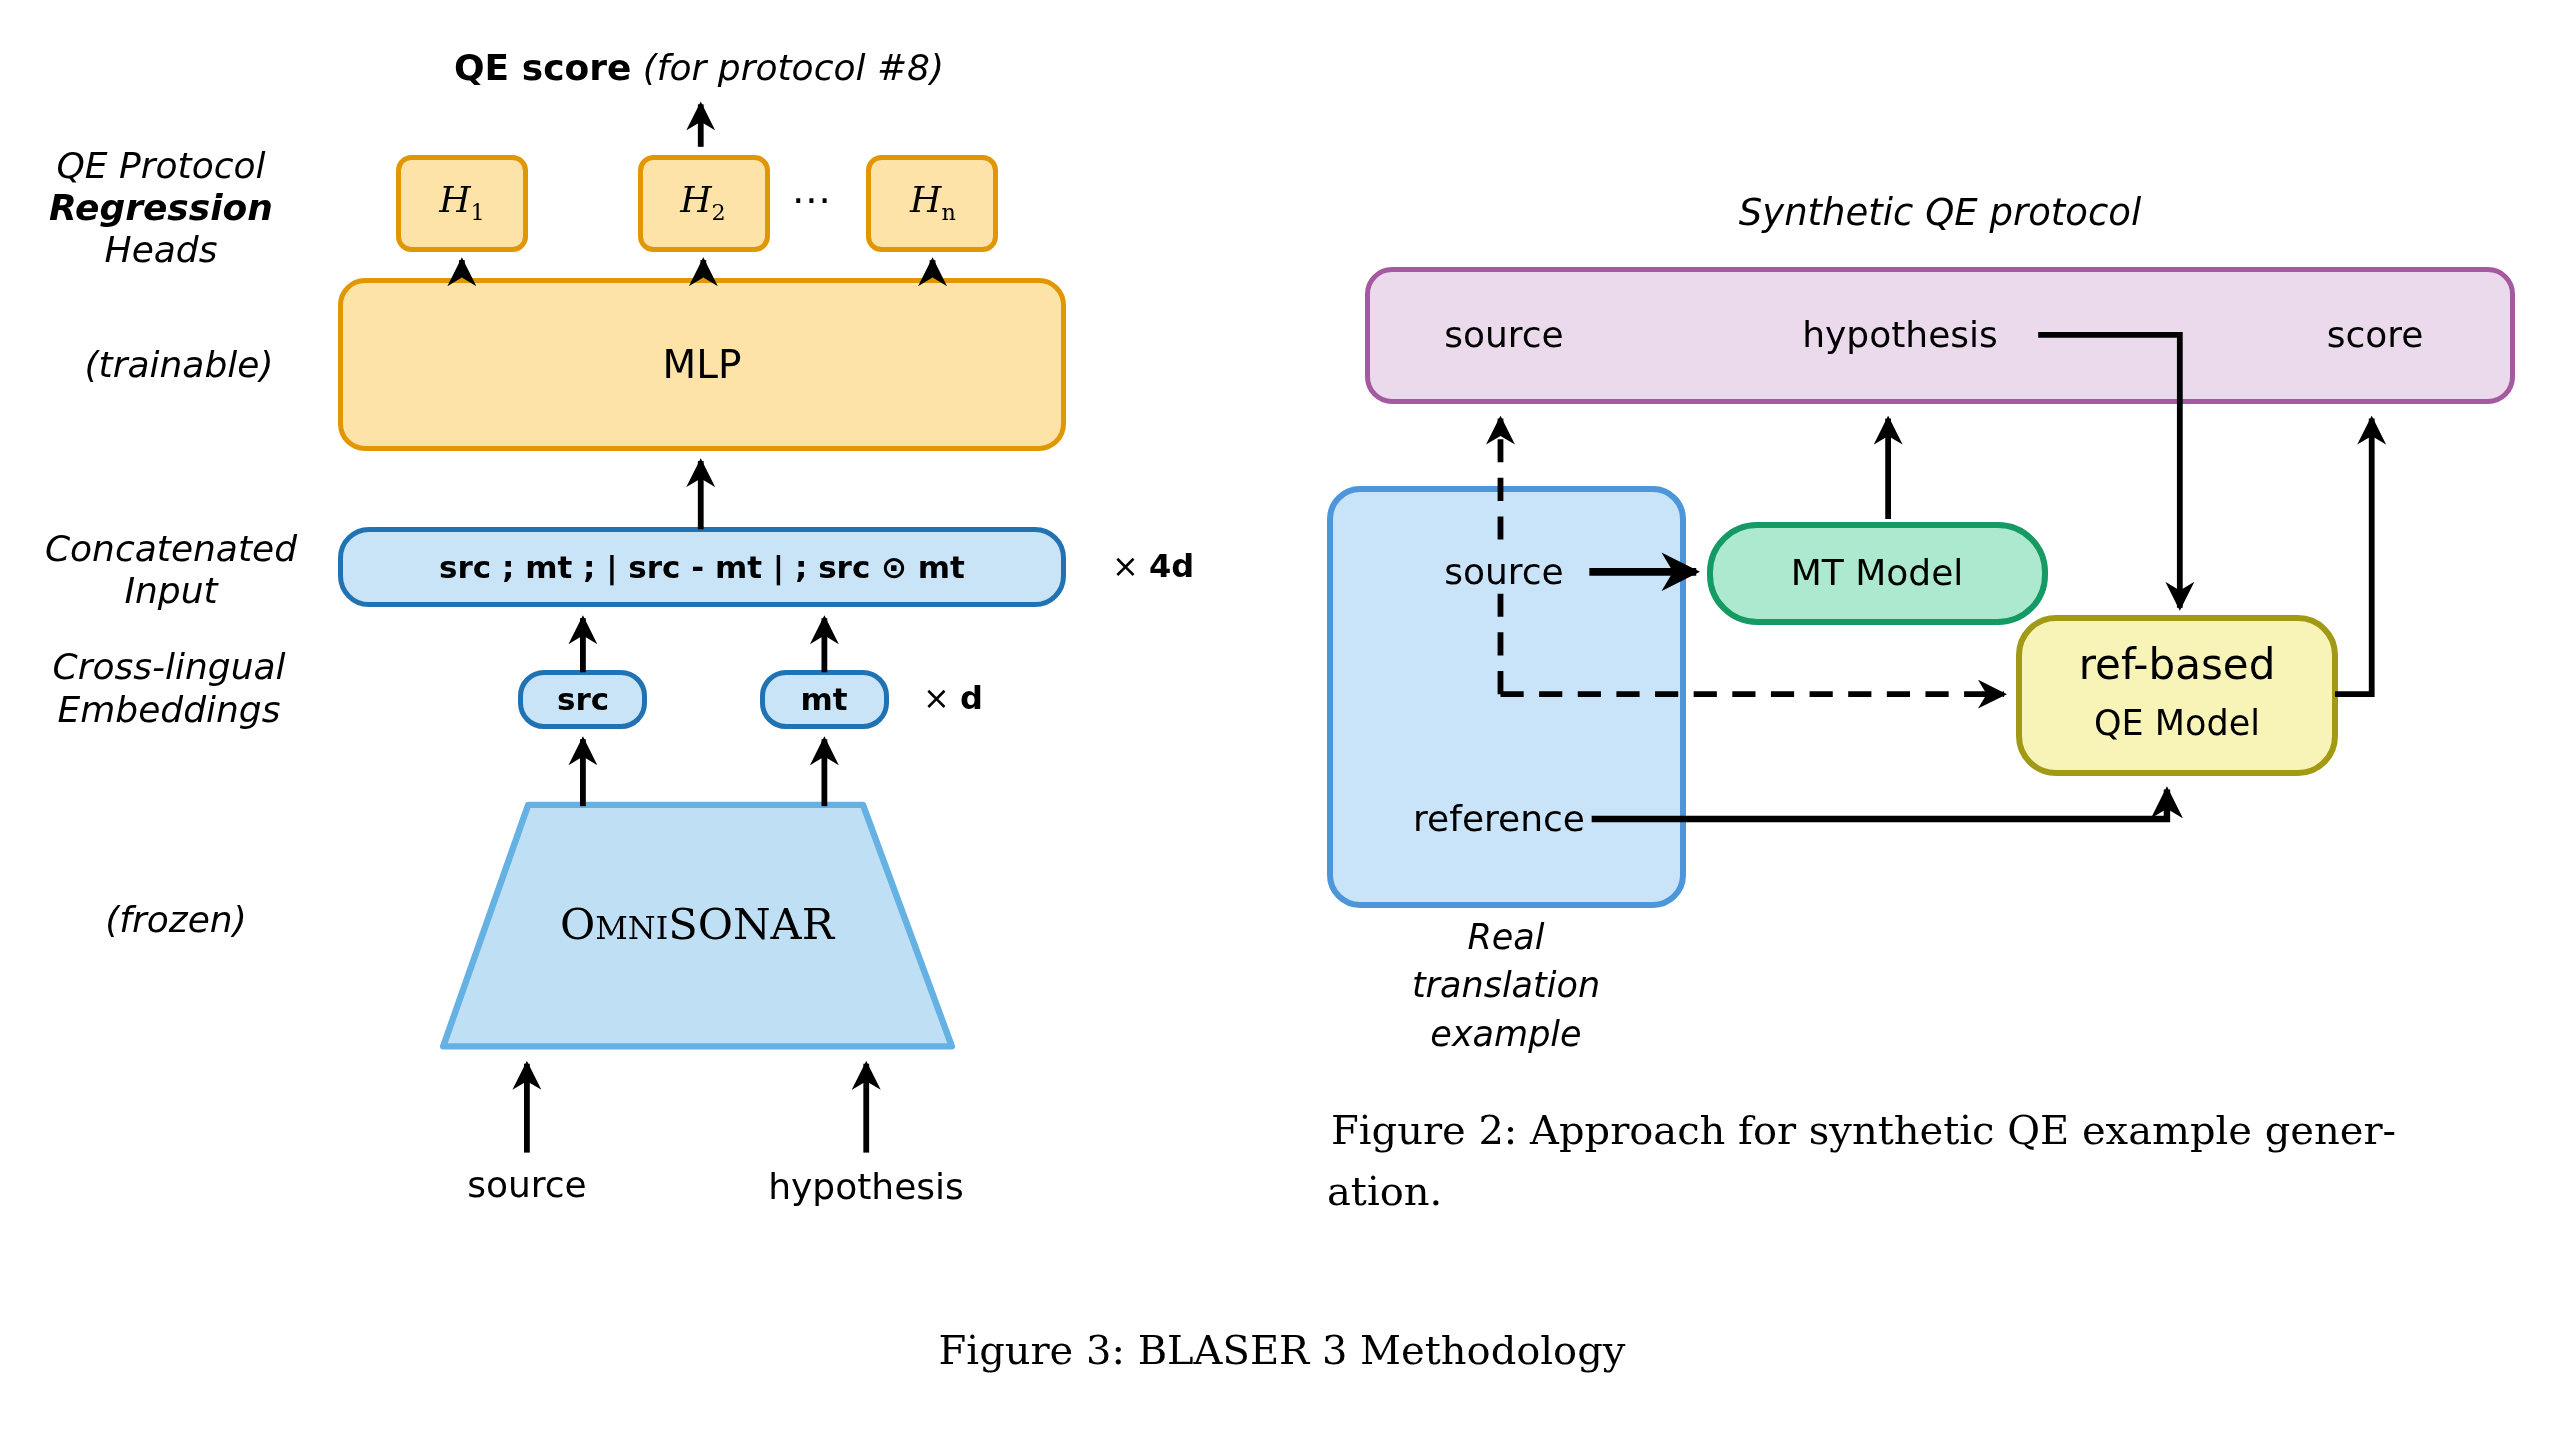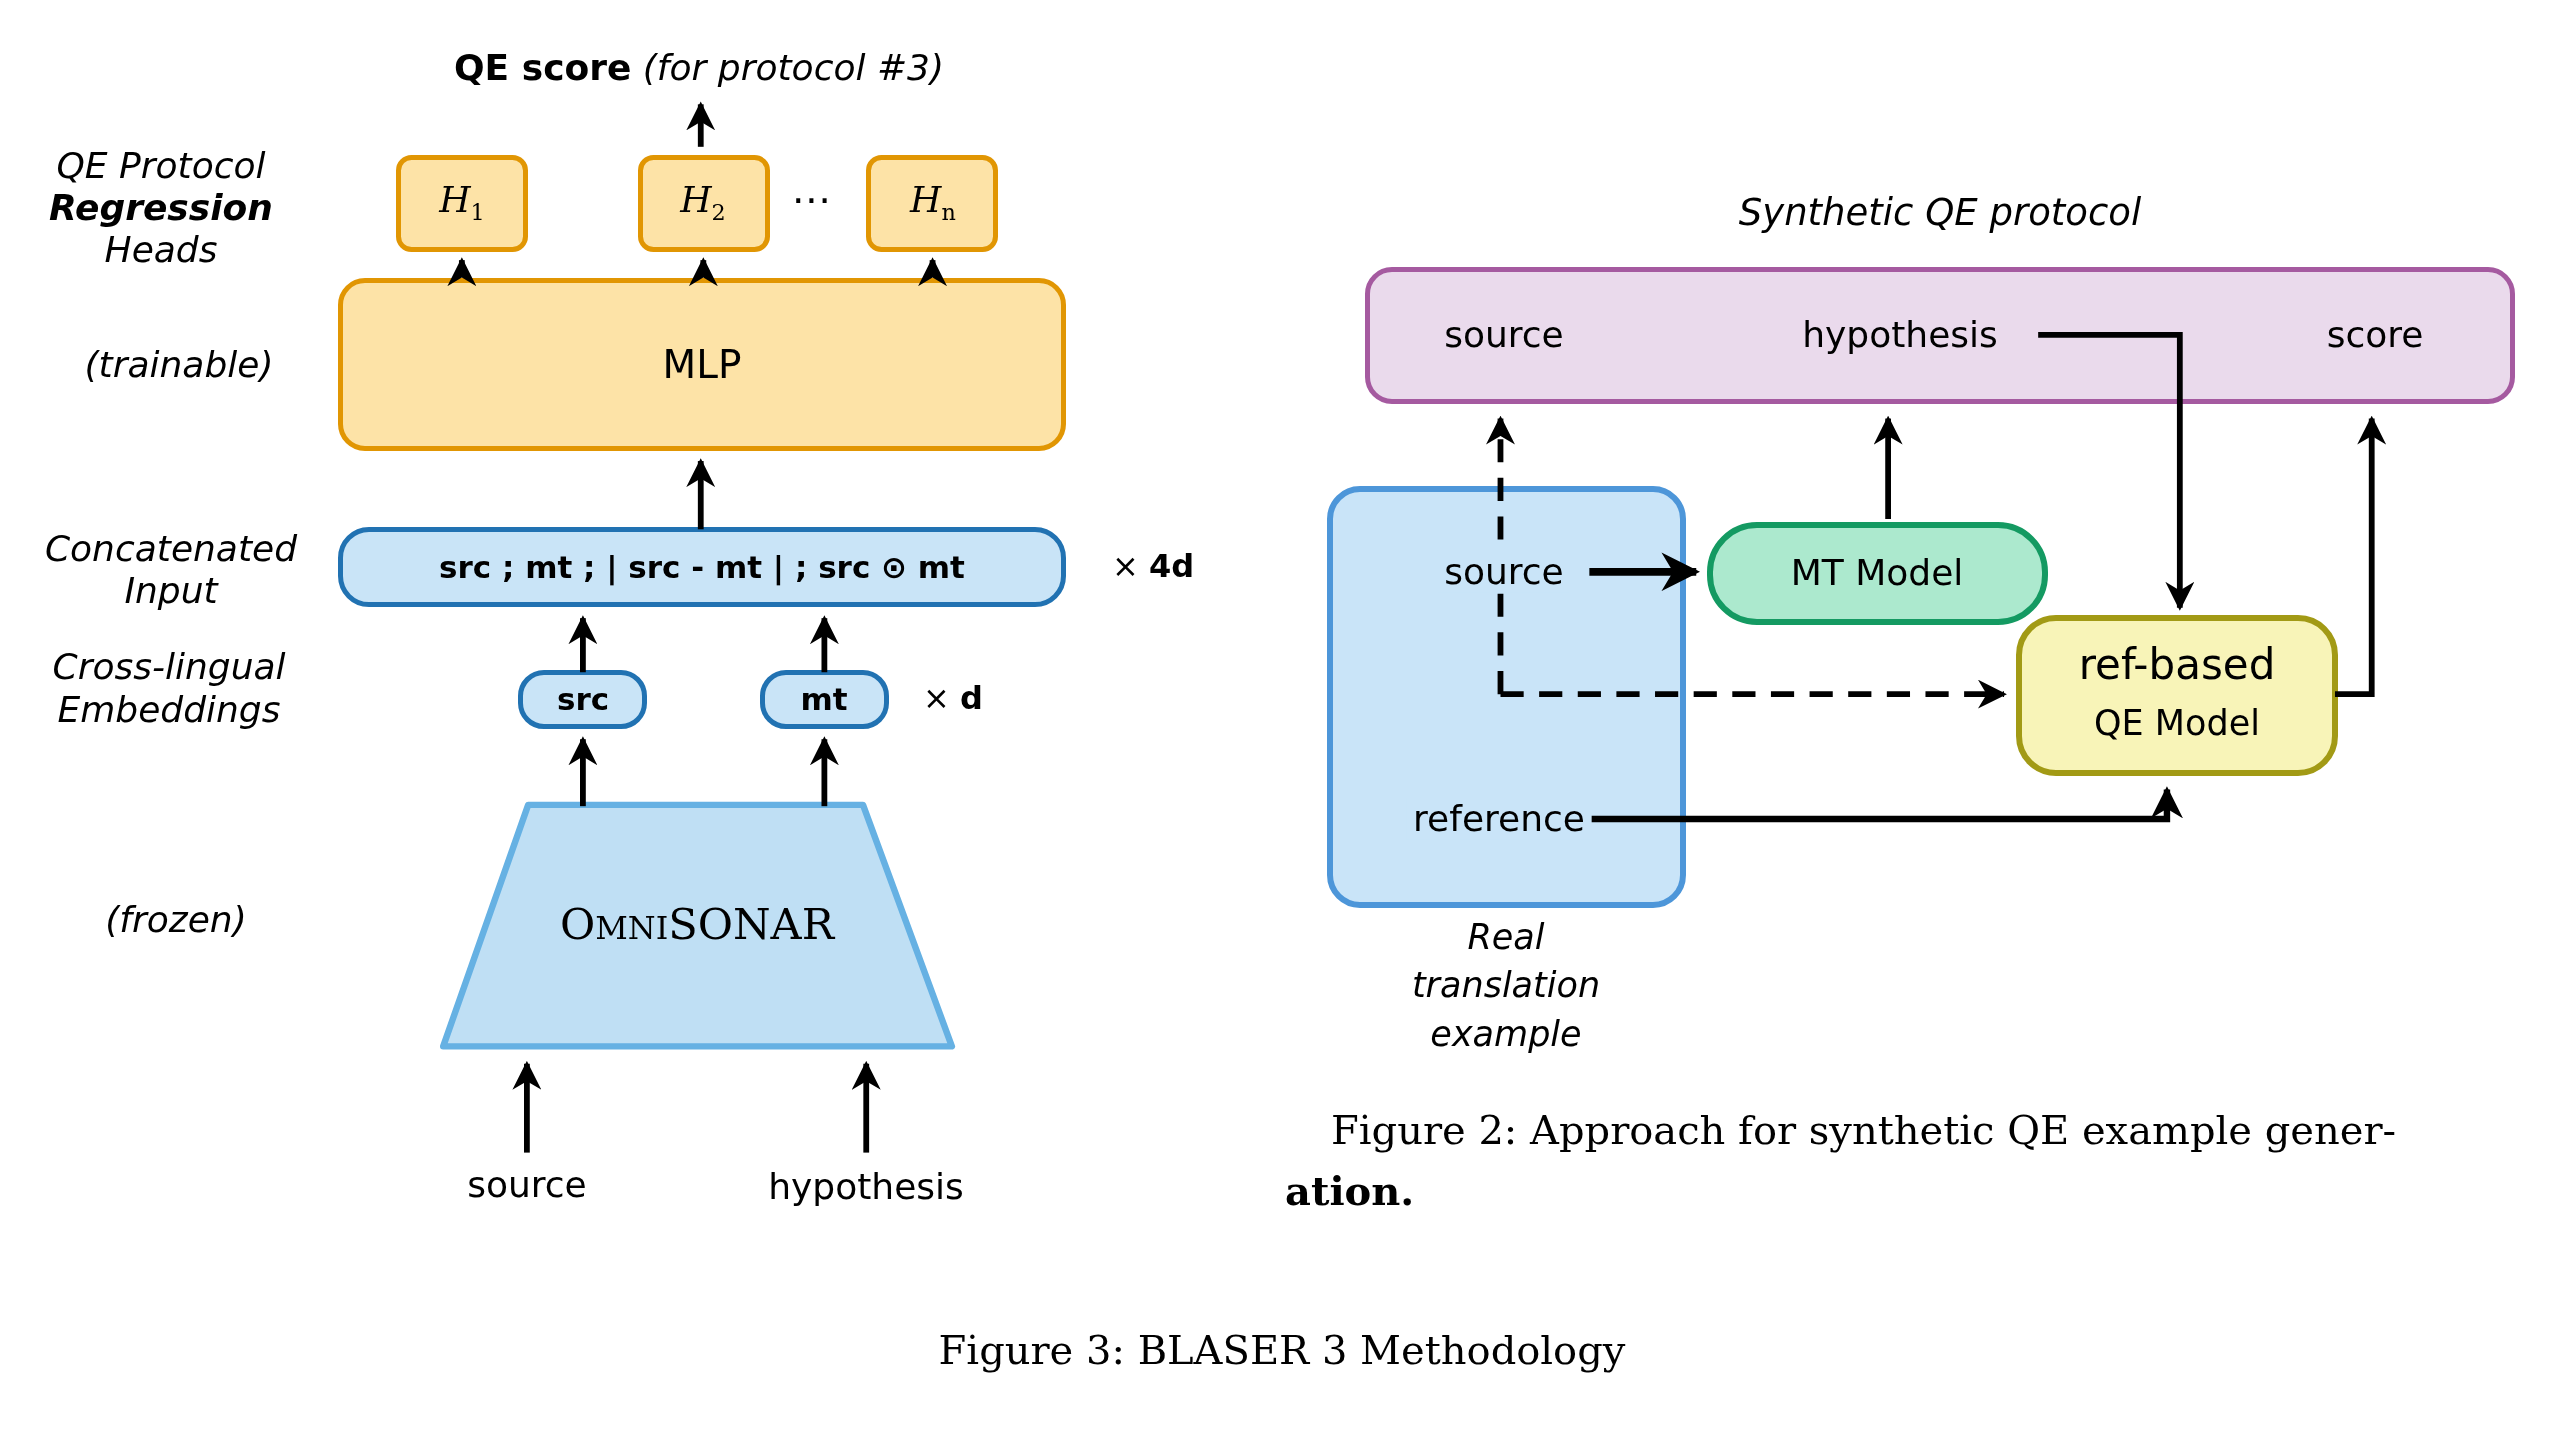--- a/index.html
+++ b/index.html
@@ -81,21 +81,21 @@
     <path d="M2932,806 L2932,650" stroke="#000" stroke-width="9" fill="none" marker-end="url(#arrow)"></path>
     <path d="M3165,520 L3385,520 L3385,944" stroke="#000" stroke-width="9" fill="none" marker-end="url(#arrow)"></path>
     <path d="M3626,1078 L3683,1078 L3683,650" stroke="#000" stroke-width="9" fill="none" marker-end="url(#arrow)"></path>
     <path d="M2330,1078 L2330,650" stroke="#000" stroke-width="9" fill="none" stroke-dasharray="36 24" marker-end="url(#arrow)"></path>
     <path d="M2330,1078 L3112,1078" stroke="#000" stroke-width="9" fill="none" stroke-dasharray="36 24" marker-end="url(#arrow)"></path>
     <path d="M2468,888 L2634,888" stroke="#000" stroke-width="12" fill="none" marker-end="url(#arrow)"></path>
     <path d="M2462,1272 L3365,1272 L3365,1226" stroke="#000" stroke-width="10" fill="none" marker-end="url(#arrow)"></path>
   </svg>
 
   <div class="lbl" style="left:699px;top:68px;">
-    <span class="bold">QE score</span><span class="it"> (for protocol #3)</span>
+    <span class="bold">QE score</span><span class="it"> (for protocol #8)</span>
   </div>
 
   <div class="lbl it" style="left:161px;top:166px;">QE Protocol</div>
   <div class="lbl it" style="left:161px;top:208px;font-weight:bold;">Regression</div>
   <div class="lbl it" style="left:161px;top:250px;">Heads</div>
 
   <div class="lbl mathvar" style="left:462px;top:202px;">
     <span>H</span><sub>1</sub>
   </div>
   <div class="lbl mathvar" style="left:703px;top:202px;">
@@ -146,18 +146,18 @@
 
   <div class="lbl" style="left:1877px;top:573px;">MT Model</div>
   <div class="lbl" style="left:2177px;top:665px;font-size:42px;">ref-based</div>
   <div class="lbl" style="left:2177px;top:723px;font-size:35px;">QE Model</div>
 
   <div class="lbl it" style="left:1506px;top:937px;font-size:35px;">Real</div>
   <div class="lbl it" style="left:1506px;top:985px;font-size:35px;">translation</div>
   <div class="lbl it" style="left:1506px;top:1034px;font-size:35px;">example</div>
 
   <div class="lbl caption caption-left" style="left:1291px;top:1130px;">Figure 2: Approach for synthetic QE example gener-</div>
-  <div class="lbl caption caption-left" style="left:1245px;top:1191px;font-weight:bold;">ation.</div>
+  <div class="lbl caption caption-left" style="left:1287px;top:1191px;">ation.</div>
 
   <div class="lbl caption" style="left:1282px;top:1350px;">Figure 3: BLASER 3 Methodology</div>
 
 </div>
 
 
 </body></html>

